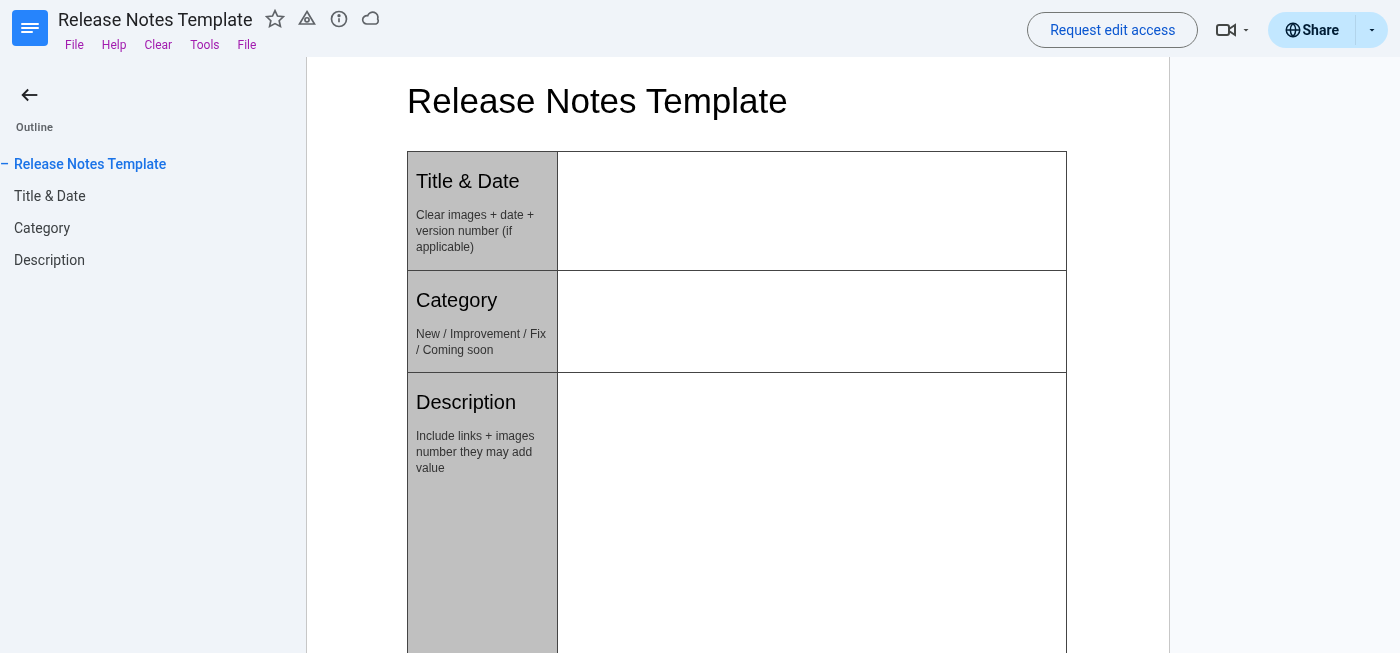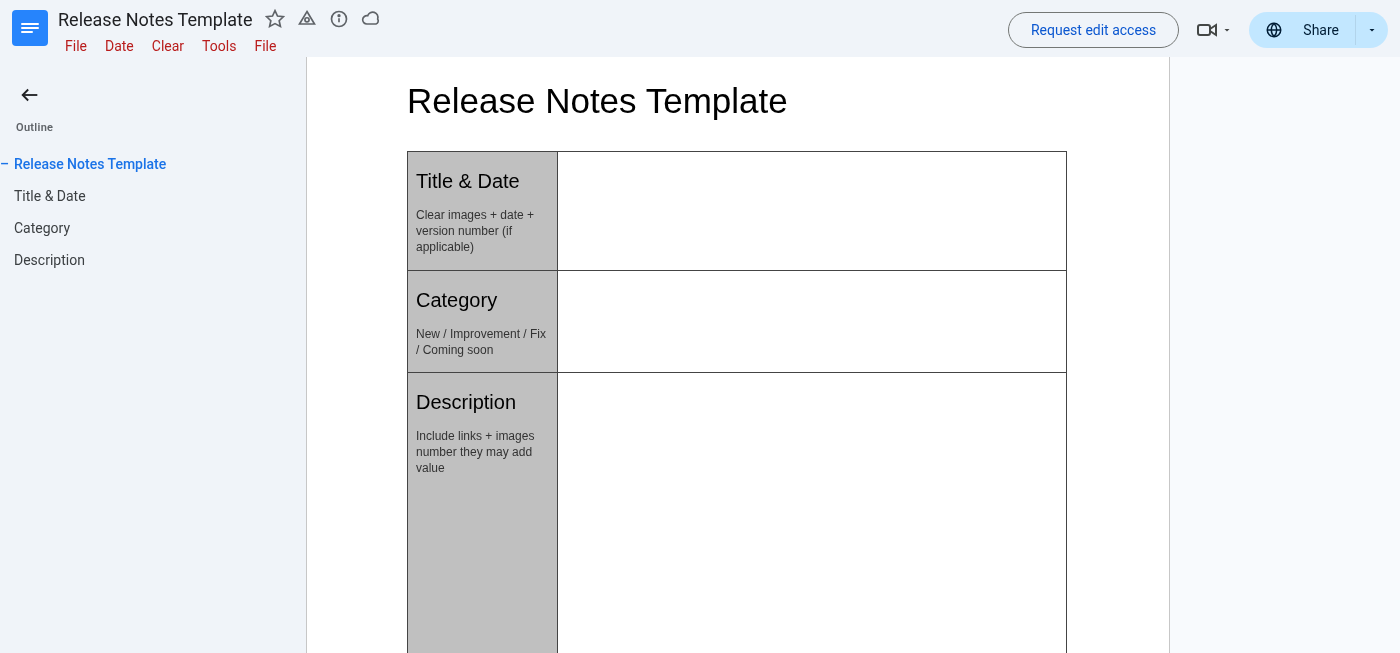--- a/index.html
+++ b/index.html
@@ -8,27 +8,27 @@
 
 .topbar { background: #f0f4f9; display: flex; align-items: flex-start; padding: 8px 12px 0 12px; height: 57px; }
 .docs-logo { width: 36px; height: 36px; background: #2684fc; border-radius: 4px; margin-right: 10px; margin-top: 2px; display:flex; flex-direction:column; justify-content:center; align-items:center; gap:2px;}
 .docs-logo span{display:block;width:18px;height:2px;background:white;border-radius:1px;}
 .docs-logo span:nth-child(3){width:12px;align-self:flex-start;margin-left:9px;}
 .title-row { display: flex; align-items: center; gap: 12px; height: 22px;}
 .title-col { display:flex; flex-direction:column; }
 .doc-title { font-size: 18px; color:#202124; font-weight:400;}
 .title-icon { width:20px; height:20px; color:#5f6368; display:flex; align-items:center; justify-content:center; cursor:pointer;}
 .menu-row { display:flex; gap:4px; margin-top:4px;}
-.menu-item { font-size:14px; color:#b91c1c; padding:4px 7px; border-radius:4px; cursor:pointer;}
+.menu-item { font-size:12px; color:#a21caf; padding:4px 7px; border-radius:4px; cursor:pointer;}
 .topbar-spacer{flex:1;}
 .topbar-right{display:flex;align-items:flex-end;gap:12px; margin-top:4px;}
 .req-btn{border:1px solid #747775;color:#0b57d0;background:transparent;border-radius:24px;padding:9px 22px;font-size:14px;cursor:pointer;font-family:inherit;}
 .meet-btn{display:flex;align-items:center;gap:2px;color:#444746;cursor:pointer;padding:6px 4px;}
 .share-group{display:flex;align-items:center;background:#c2e7ff;border-radius:24px;overflow:hidden;cursor:pointer;}
-.share-main{display:flex;align-items:center;gap:20px;padding:9px 16px;font-size:14px;color:#001d35;font-weight:400;}
+.share-main{display:flex;align-items:center;gap:0;padding:9px 16px;font-size:14px;color:#001d35;font-weight:700;}
 .share-drop{padding:9px 10px;border-left:1px solid rgba(0,0,0,0.08);color:#001d35;}
 
 
 .main{display:flex;height:596px;}
 .sidebar{width:306px;padding:12px 0 0 12px;background:#f0f4f9;}
 .back-btn{width:36px;height:36px;border-radius:50%;display:flex;align-items:center;justify-content:center;cursor:pointer;color:#202124;margin:8px 0 8px 0;}
 .outline-label{font-size:11px;font-weight:600;color:#5f6368;letter-spacing:.3px;margin:6px 0 14px 4px;}
 .outline-item{font-size:14px;color:#3c4043;padding:8px 0 8px 2px;cursor:pointer;position:relative;}
 .outline-item.active{color:#1a73e8;font-weight:500;}
 .outline-item.active::before{content:"–";color:#1a73e8;position:absolute;left:-12px;}
@@ -76,21 +76,21 @@
           </svg>
       </span>
       <span class="title-icon">
         <svg width="20" height="20" viewBox="0 0 24 24" fill="none" stroke="currentColor" stroke-width="2">
             <path d="M7 18a5 5 0 1 1 1-9.9A6 6 0 0 1 20 12a4 4 0 0 1-2 6H7z"></path>
           </svg>
       </span>
     </div>
     <div class="menu-row">
       <span class="menu-item">File</span>
-      <span class="menu-item">Date</span>
+      <span class="menu-item">Help</span>
       <span class="menu-item">Clear</span>
       <span class="menu-item">Tools</span>
       <span class="menu-item">File</span>
     </div>
   </div>
   <div class="topbar-spacer"></div>
   <div class="topbar-right">
     <button class="req-btn">Request edit access</button>
     <div class="meet-btn">
       <svg width="24" height="24" viewBox="0 0 24 24" fill="none" stroke="currentColor" stroke-width="2">

